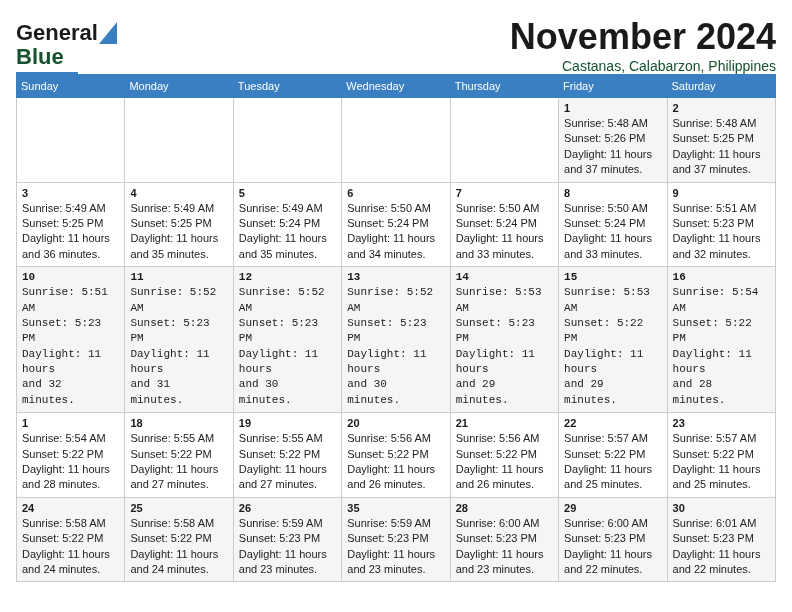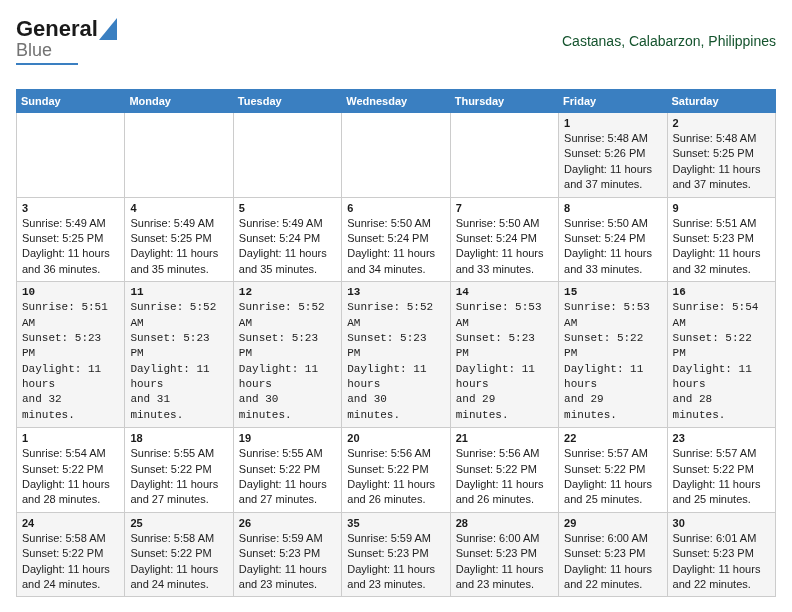--- a/index.html
+++ b/index.html
@@ -5,23 +5,23 @@
     * { margin: 0; padding: 0; box-sizing: border-box; }
     body {
       font-family: Arial, sans-serif;
       background: #fff;
       width: 792px;
       min-height: 612px;
       padding: 16px;
     }
     .header {
       display: flex;
-      align-items: center;
+      align-items: flex-end;
       justify-content: space-between;
-      margin-bottom: 24px;
+      margin-bottom: 0;
     }
     .logo {
       display: flex;
       flex-direction: column;
       align-items: flex-start;
     }
     .title-block {
       text-align: right;
     }
     .month-title {
@@ -37,21 +37,21 @@
       width: 100%;
       border-collapse: collapse;
       font-size: 10.5px;
     }
     .calendar-table th {
       background: #3a7fc1;
       color: #fff;
       padding: 5px 4px;
       text-align: left;
       font-size: 11px;
-      font-weight: bold;
+      font-weight: normal;
       border: 1px solid #3a7fc1;
     }
     .calendar-table td {
       border: 1px solid #ccc;
       vertical-align: top;
       padding: 4px 5px;
       width: calc(100% / 7);
       min-height: 70px;
       background: #fff;
     }
@@ -88,25 +88,26 @@
 
 <div class="header">
   <div class="logo">
     <div style="display:flex; align-items:flex-end;">
       <span style="font-size:22px; font-weight:bold; color:#1a1a1a;">General</span>
       <svg width="18" height="22" viewBox="0 0 18 22" style="margin-left:1px; margin-bottom:2px;">
         <polygon points="0,22 18,22 18,0" fill="#3a7fc1"></polygon>
       </svg>
     </div>
     <div style="display:flex; align-items:center; margin-top:-2px;">
-      <span style="font-size:18px; font-weight:normal; color:#737373;">Blue</span>
+      <span style="font-size:22px; font-weight:bold; color:#14532d;">Blue</span>
     </div>
     <div style="width:62px; height:2px; background:#3a7fc1; margin-top:2px;"></div>
   </div>
   <div class="title-block">
+    <div class="month-title">November 2024</div>
     <div class="location">Castanas, Calabarzon, Philippines</div>
   </div>
 </div>
 
 <table class="calendar-table">
   <thead>
     <tr>
     <th>Sunday</th>
         <th>Monday</th>
         <th>Tuesday</th>

